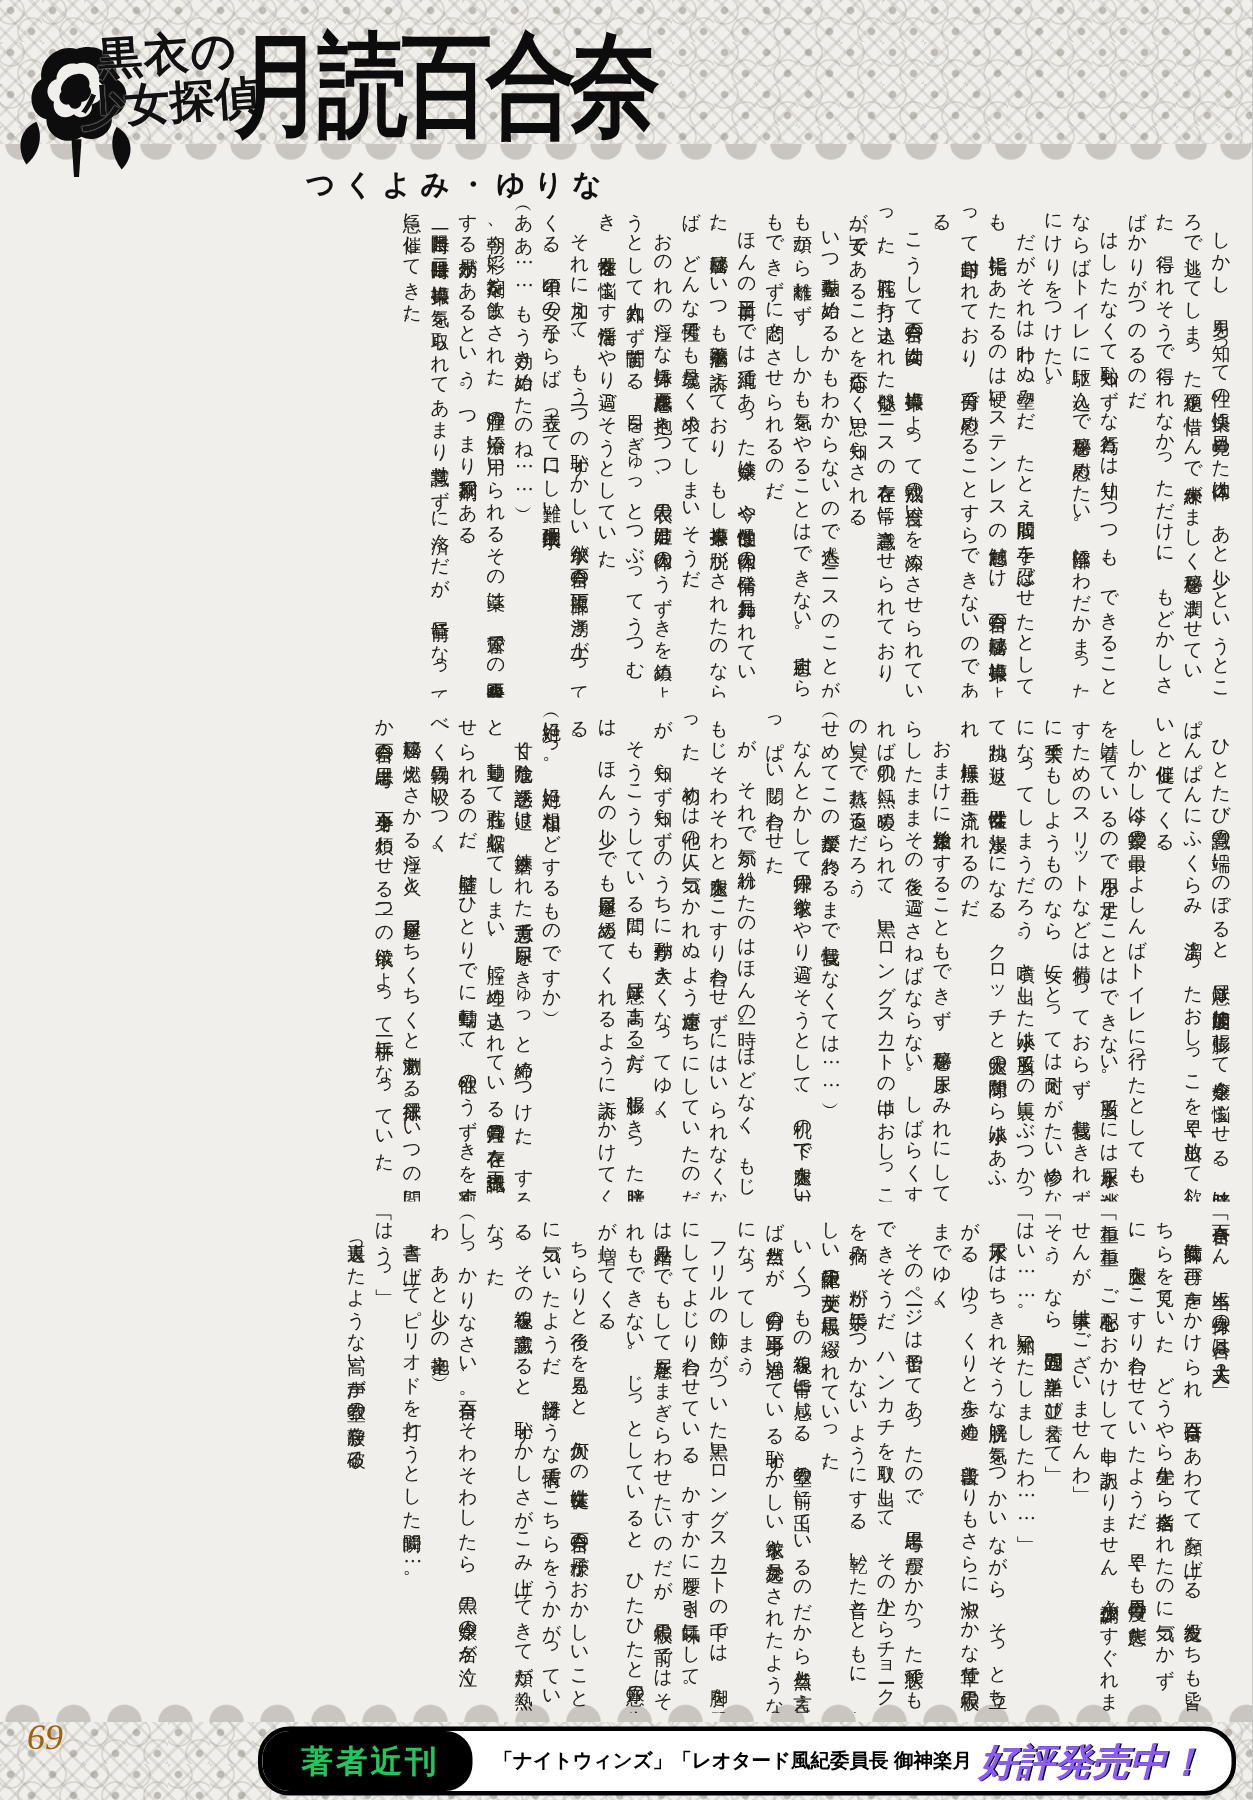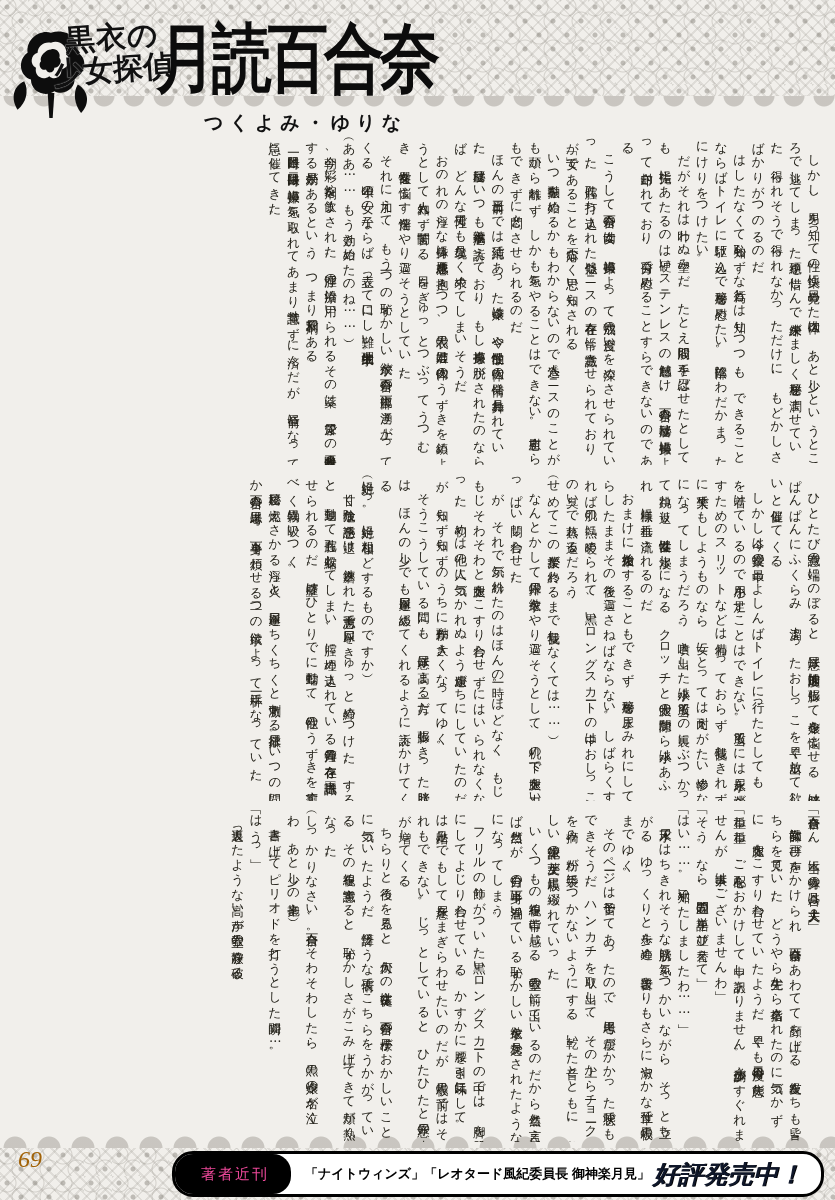--- a/index.html
+++ b/index.html
@@ -89,38 +89,38 @@
     font-family:Liberation Serif, serif;
     font-style:italic;font-size:24px;color:#a16207;z-index:6;
   }
   .banner{
     position:absolute;left:172px;top:1151px;width:646px;height:40px;
     background:#fff;border:3px solid #000;border-radius:21px;
     display:flex;align-items:center;z-index:6;overflow:hidden;
   }
   .banner-label{
     flex:0 0 auto;height:100%;
-    background:#000;color:#ec4899;
+    background:#000;color:#22c55e;
     display:flex;align-items:center;
     padding:0 22px 0 26px;border-radius:0 18px 18px 0;
     font-family:"Liberation Sans","DejaVu Sans",sans-serif;
-    font-weight:400;font-size:15px;letter-spacing:2px;
+    font-weight:700;font-size:21px;letter-spacing:2px;
   }
   .banner-titles{
     flex:1 1 auto;
     padding:0 8px 0 14px;
     font-family:"Liberation Sans","DejaVu Sans",sans-serif;
     font-weight:bold;font-size:13px;color:#000;
     white-space:nowrap;overflow:hidden;
   }
   .banner-promo{
     flex:0 0 auto;
     padding:0 18px 0 6px;
     font-family:"Liberation Sans","DejaVu Sans",sans-serif;
-    font-weight:900;font-style:italic;font-size:25px;color:#0f172a;
+    font-weight:900;font-style:italic;font-size:25px;color:#8b5cf6;
     letter-spacing:0px;white-space:nowrap;
     text-shadow:1px 0 0 #000;
   }
 </style>
 </head>
 <body>
 
 <div class="page">
 
   <div class="lace lace-top"></div>

